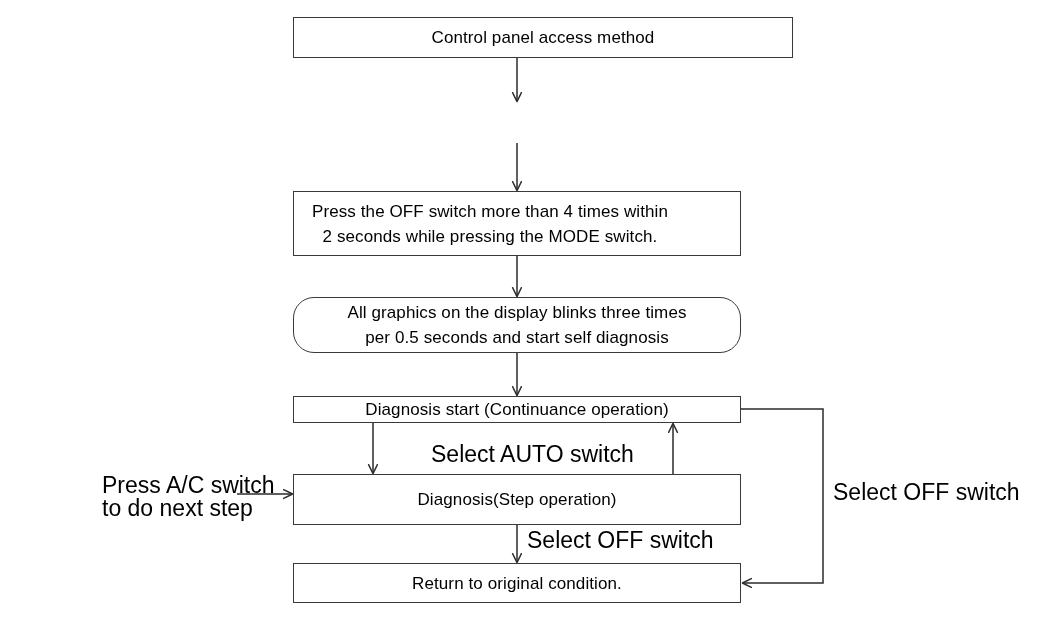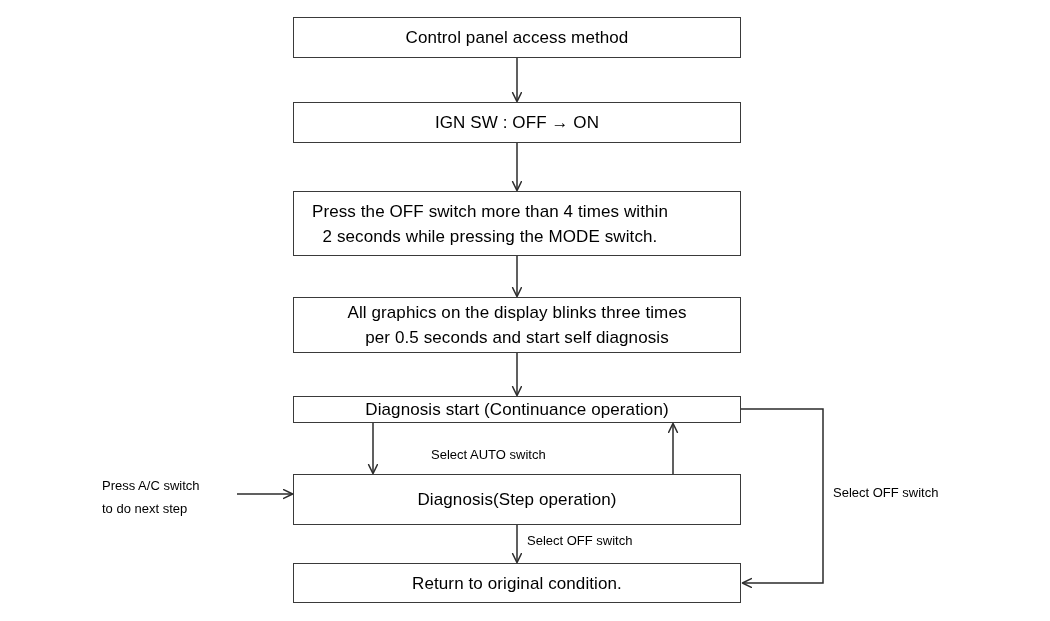--- a/index.html
+++ b/index.html
@@ -44,21 +44,21 @@
   .node.left-text {
     justify-content: flex-start;
   }
   .node.left-text .txt {
     text-align: center;
     padding-left: 18px;
   }
   .edge-label {
     position: absolute;
     color: #000000;
-    font-size: 13px;
+    font-size: 23px;
     line-height: 23px;
     white-space: pre-line;
     background: transparent;
   }
 </style>
 </head>
 <body>
 
 <div id="canvas">
 
@@ -83,34 +83,31 @@
       <line x1="673" y1="474" x2="673" y2="424" marker-end="url(#arrowhead)"></line>
 
       <line x1="517" y1="515" x2="517" y2="562" marker-end="url(#arrowhead)"></line>
 
       <path d="M741,409 L823,409 L823,583 L743,583" marker-end="url(#arrowhead)"></path>
 
       <line x1="237" y1="494" x2="292" y2="494" marker-end="url(#arrowhead)"></line>
     </g>
   </svg>
 
-  <div class="node" style="left:293px; top:17px; width:448px; height:41px;">
+  <div class="node" style="left:293px; top:17px; width:500px; height:41px;">
     <span class="txt">Control panel access method</span>
   </div>
 
-  <div class="node" style="left:293px; top:102px; width:448px; height:41px;">
-    <span class="txt">IGN SW : OFF → ON</span>
-  </div>
 
   <div class="node left-text" style="left:293px; top:191px; width:448px; height:65px;">
     <span class="txt">Press the OFF switch more than 4 times within
 2 seconds while pressing the MODE switch.</span>
   </div>
 
-  <div class="node" style="left:293px; top:297px; width:448px; height:56px;">
+  <div class="node" style="left:293px; top:297px; width:448px; height:56px;border-radius:21px;">
     <span class="txt">All graphics on the display blinks three times
 per 0.5 seconds and start self diagnosis</span>
   </div>
 
   <div class="node" style="left:293px; top:396px; width:448px; height:27px;">
     <span class="txt">Diagnosis start (Continuance operation)</span>
   </div>
 
   <div class="node" style="left:293px; top:474px; width:448px; height:51px;">
     <span class="txt">Diagnosis(Step operation)</span>

